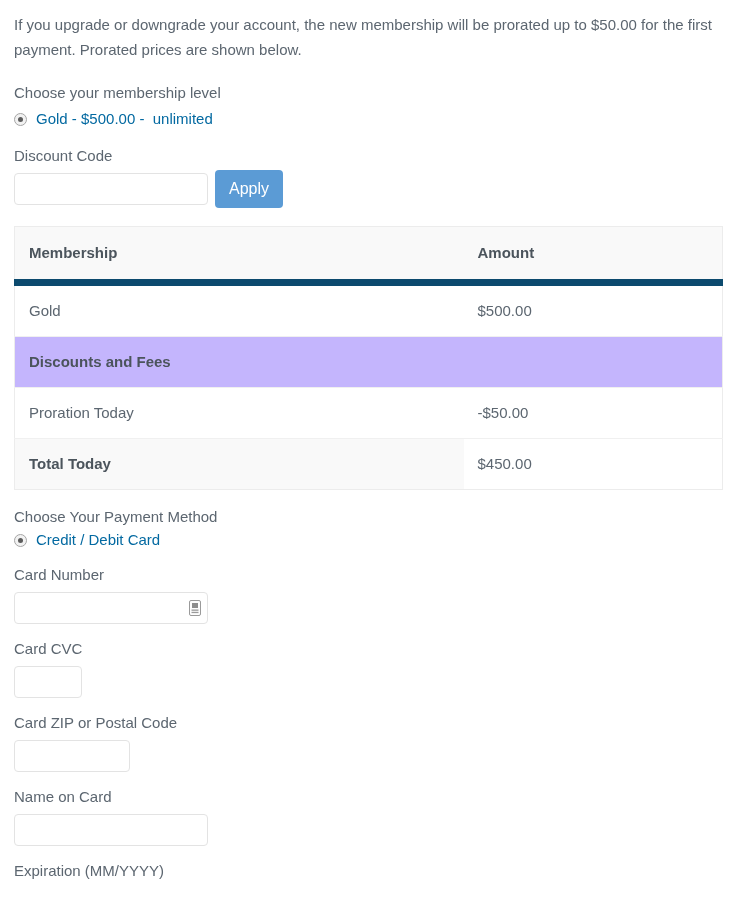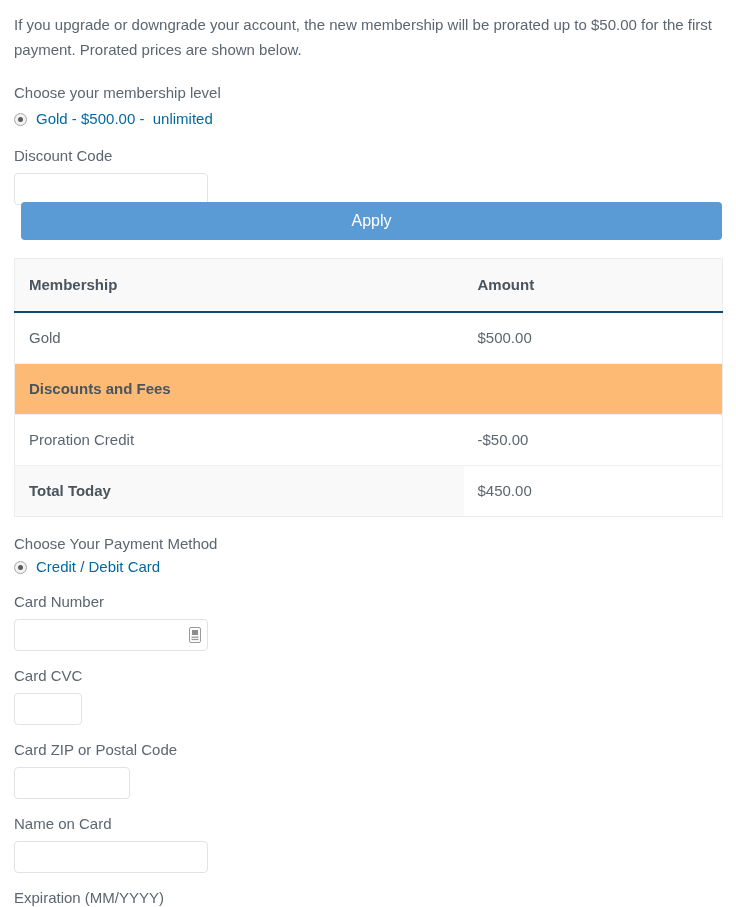--- a/index.html
+++ b/index.html
@@ -82,21 +82,20 @@
     line-height: 20px;
     color: #0369a1;
     white-space: pre;
   }
 
   
   .discount-block { margin-bottom: 18px; }
   .discount-row {
     display: flex;
     align-items: stretch;
-    flex-direction: column;
   }
   input[type="text"] {
     font-family: "Liberation Sans", sans-serif;
     font-size: 14px;
     color: #5c6670;
     background: #fff;
     border: 1px solid #e3e3e3;
     border-radius: 4px;
     box-sizing: border-box;
     height: 32px;
@@ -139,31 +138,31 @@
     padding: 15px 0 15px 14px;
     font-size: 15px;
     line-height: 20px;
     border: none;
     vertical-align: middle;
   }
   .pricing-table thead th {
     background: #f9f9f9;
     font-weight: bold;
     color: #4b545c;
-    border-bottom: 2px solid #0c4a6e;
+    border-bottom: 7px solid #0c4a6e;
     padding-top: 16px;
     padding-bottom: 16px;
   }
   tr.row-item td {
     background: #ffffff;
     color: #5c6670;
     border-bottom: 1px solid #f0f0f0;
   }
   tr.row-section td {
-    background: #fdba74;
+    background: #c4b5fd;
     font-weight: bold;
     color: #4b545c;
     border-bottom: 1px solid #f0f0f0;
   }
   tr.row-total td.cell-name {
     background: #f9f9f9;
     font-weight: bold;
     color: #4b545c;
   }
   tr.row-total td.cell-amount {
@@ -272,21 +271,21 @@
     <tbody>
       <tr class="row-item">
         <td class="cell-name">Gold</td>
         <td class="cell-amount">$500.00</td>
       </tr>
       <tr class="row-section">
         <td class="cell-name">Discounts and Fees</td>
         <td class="cell-amount"></td>
       </tr>
       <tr class="row-item">
-        <td class="cell-name">Proration Credit</td>
+        <td class="cell-name">Proration Today</td>
         <td class="cell-amount">-$50.00</td>
       </tr>
       <tr class="row-total">
         <td class="cell-name">Total Today</td>
         <td class="cell-amount">$450.00</td>
       </tr>
     </tbody>
   </table>
 
   <div>

